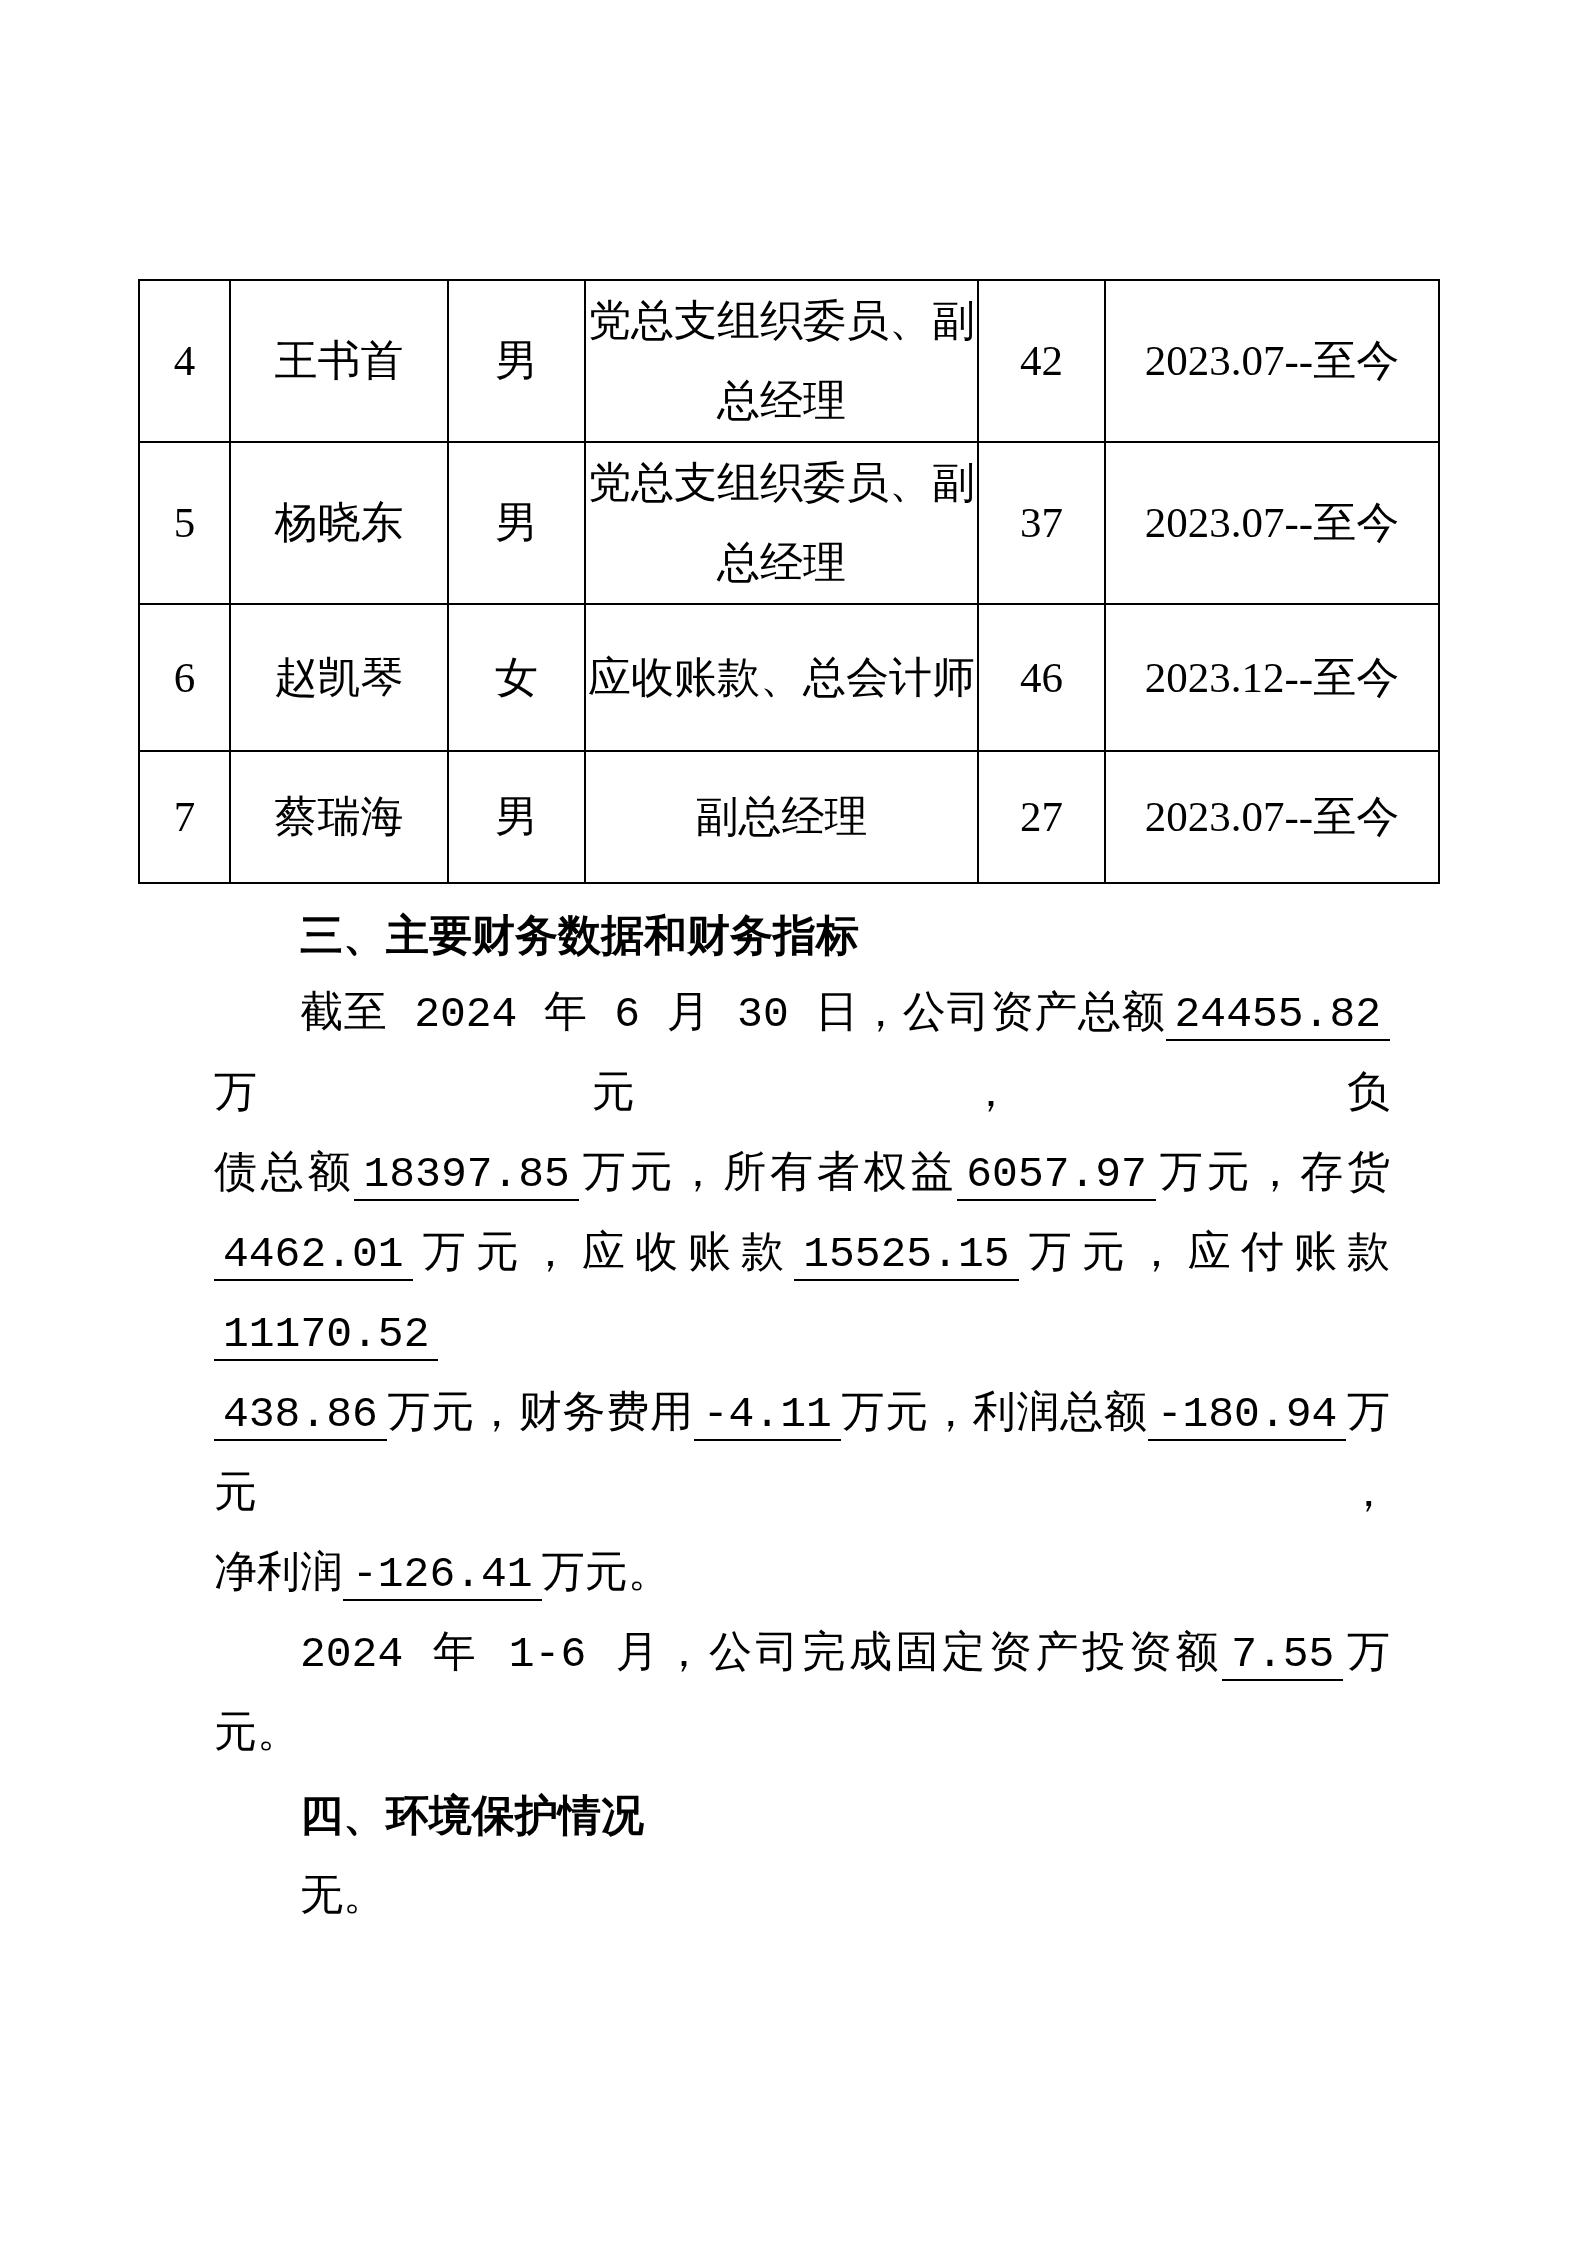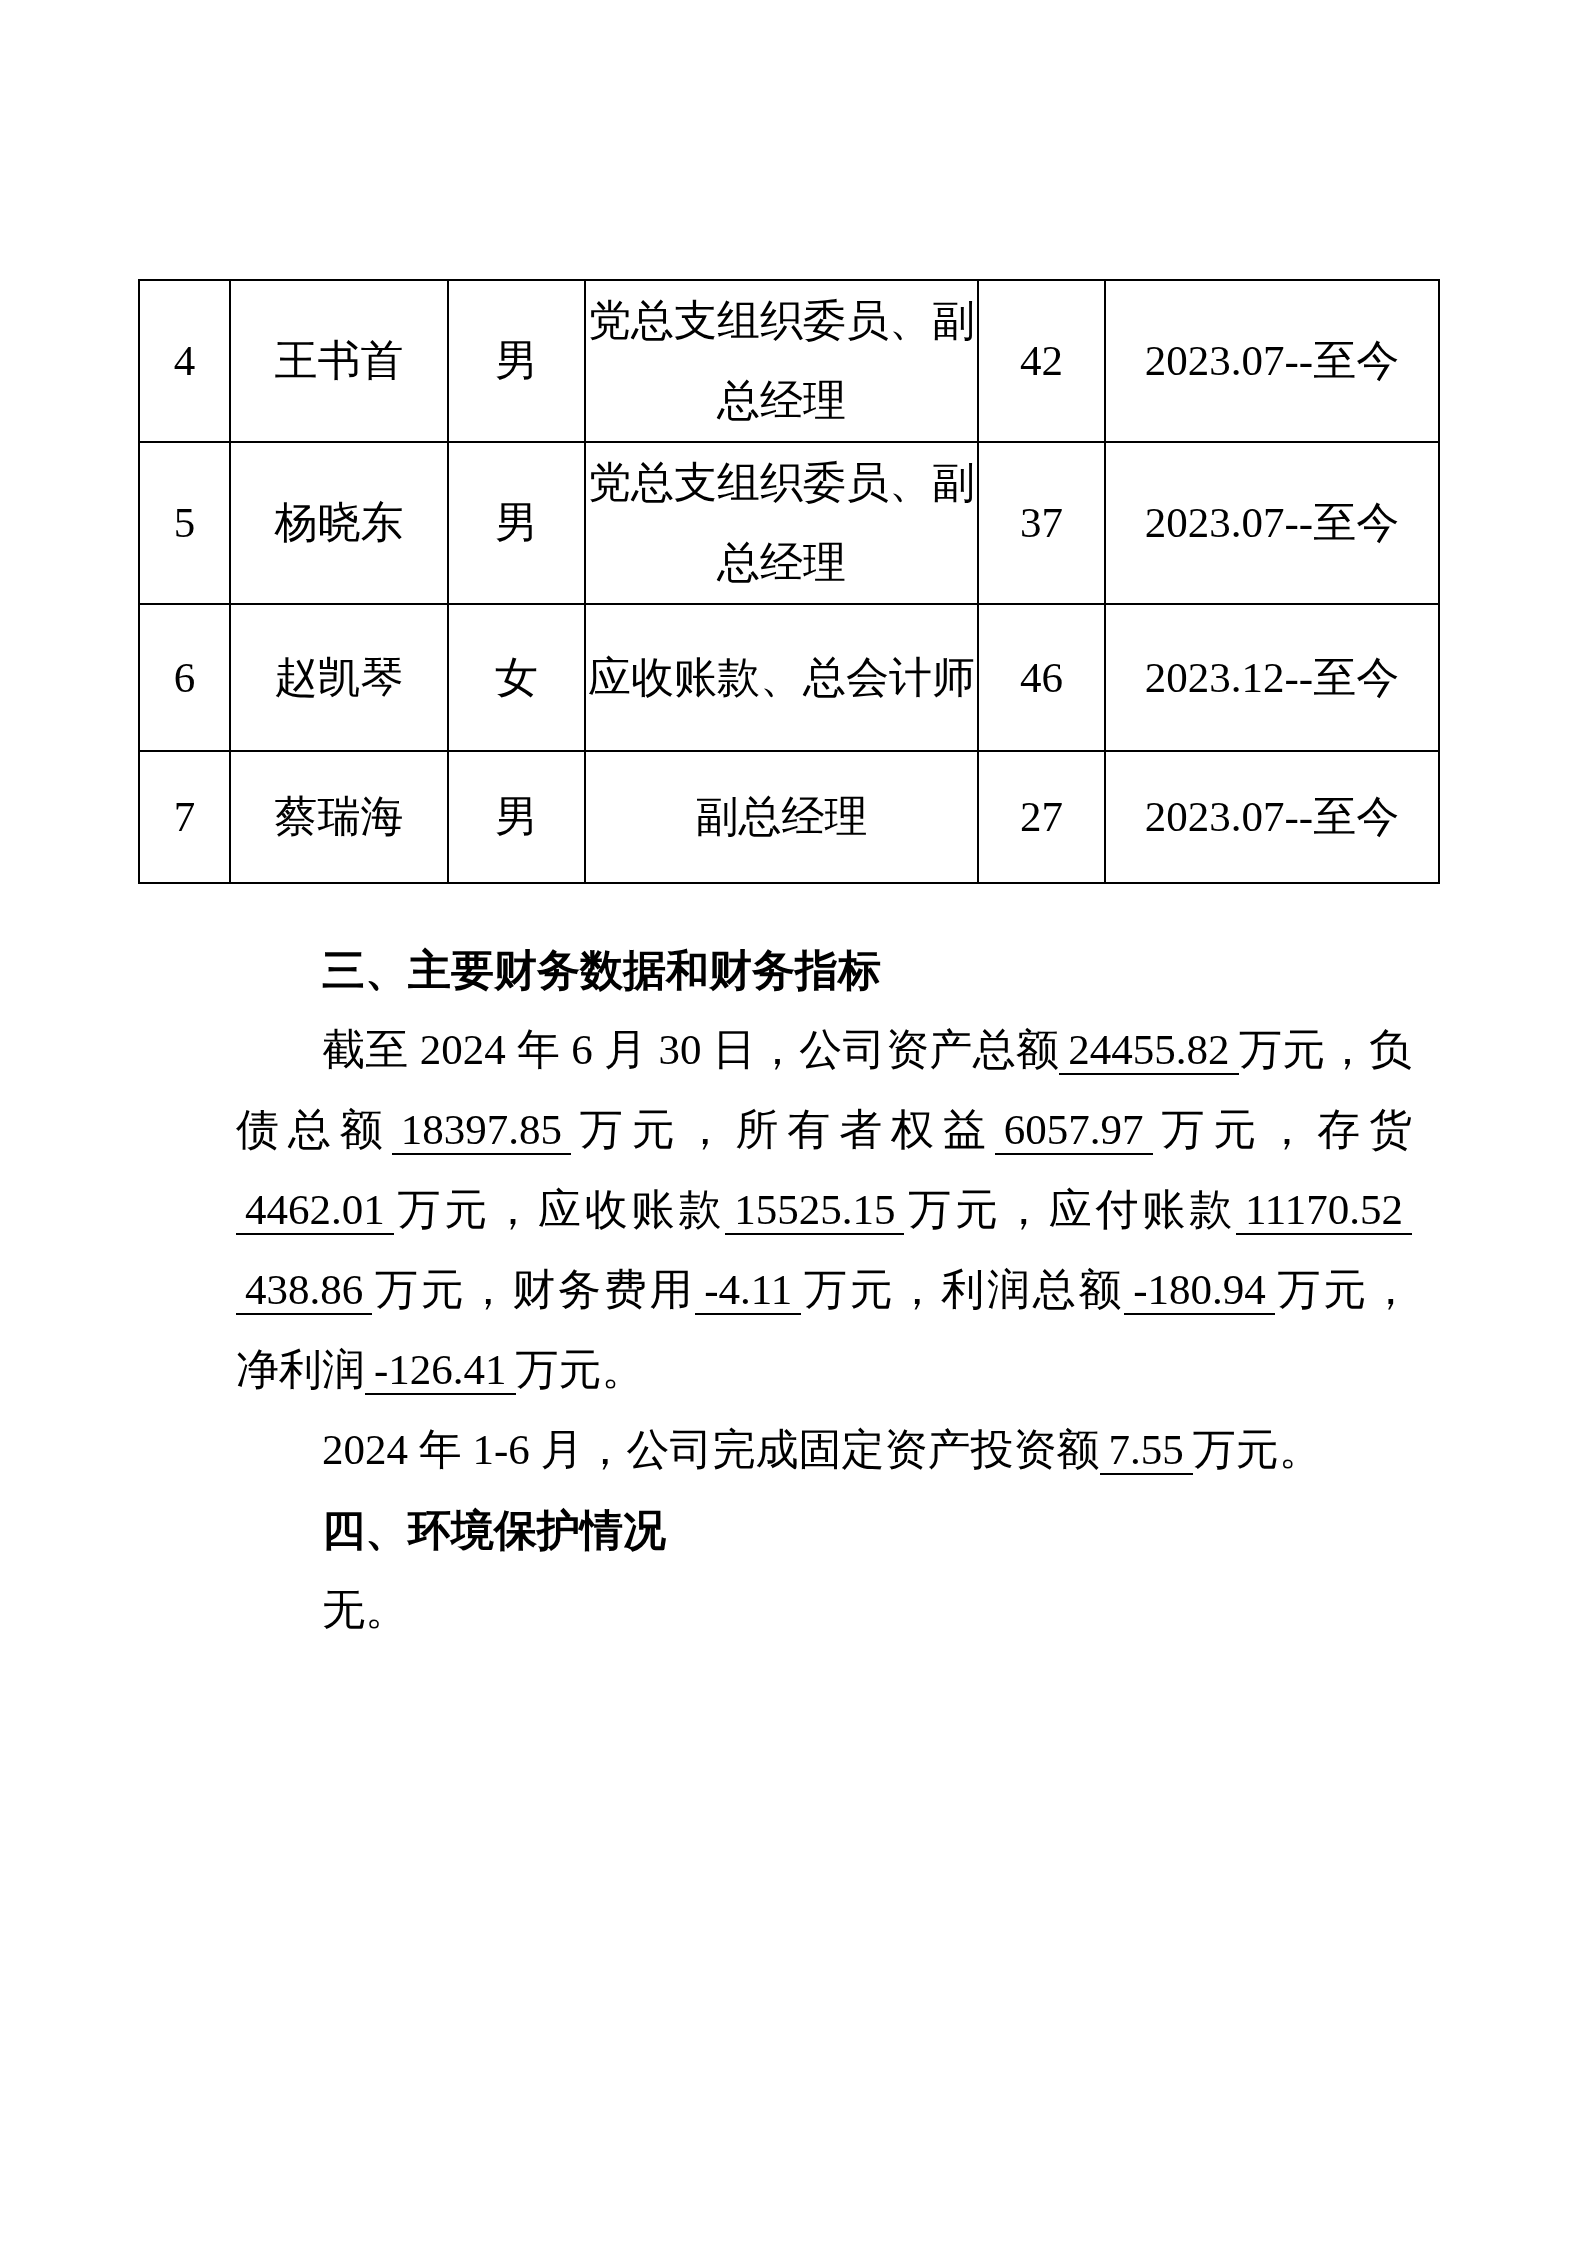--- a/index.html
+++ b/index.html
@@ -29,31 +29,31 @@
     text-align:center;vertical-align:middle;
     font-size:43px;line-height:80px;
     padding:0;
   }
   .mgmt tr:nth-child(1){height:161px;}
   .mgmt tr:nth-child(2){height:160px;}
   .mgmt tr:nth-child(3){height:147px;}
   .mgmt tr:nth-child(4){height:132px;}
   
   .textblock{
-    position:absolute;left:214px;top:930px;width:1176px;
-    font-size:43px;line-height:80px;margin-left:22px;
+    position:absolute;left:214px;top:895px;width:1176px;
+    font-size:43px;line-height:80px;
   }
   .hd{
     margin:0;
     font-family:"Liberation Sans","DejaVu Sans",sans-serif;
     font-weight:700;font-size:43px;line-height:80px;
     text-indent:86px;
   }
   .para{margin:0;}
-  .line{text-align:justify;}
+  .line{text-align:justify;font-family:Liberation Mono, monospace;}
   .line.fill{text-align-last:justify;}
   .line.indent{text-indent:86px;}
   .env-line{margin:0;text-indent:86px;}
   .u{
     border-bottom:2px solid #000;
     padding:0 9px;
     white-space:nowrap;
   }
 </style>
 </head>

